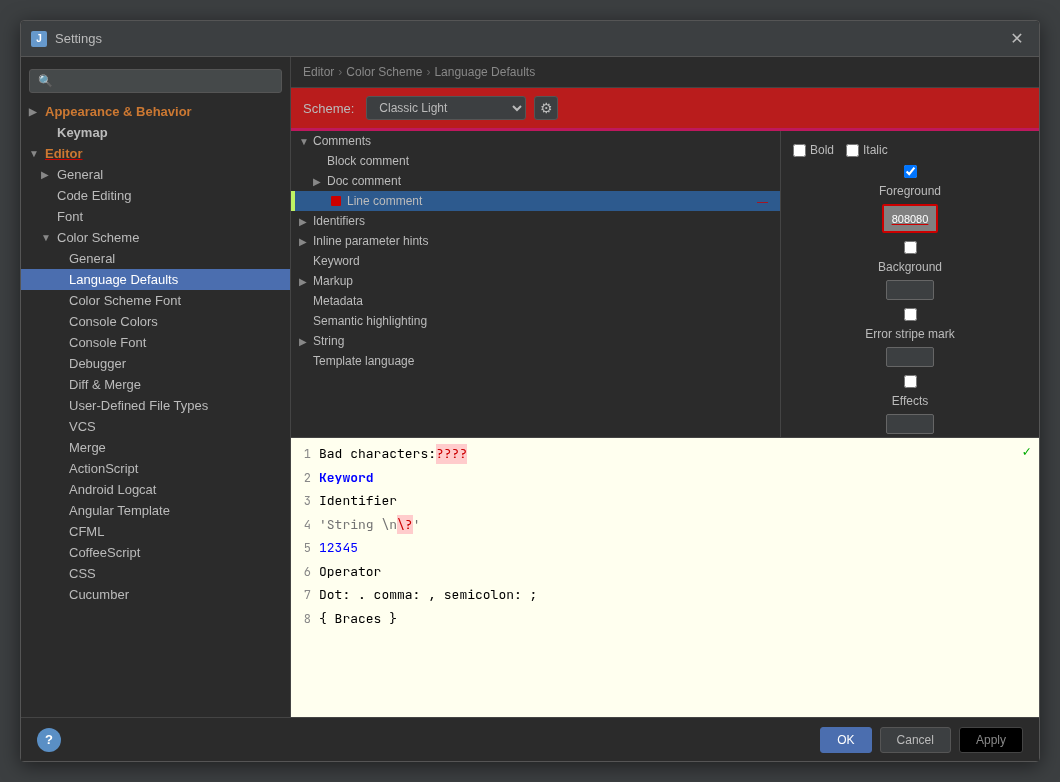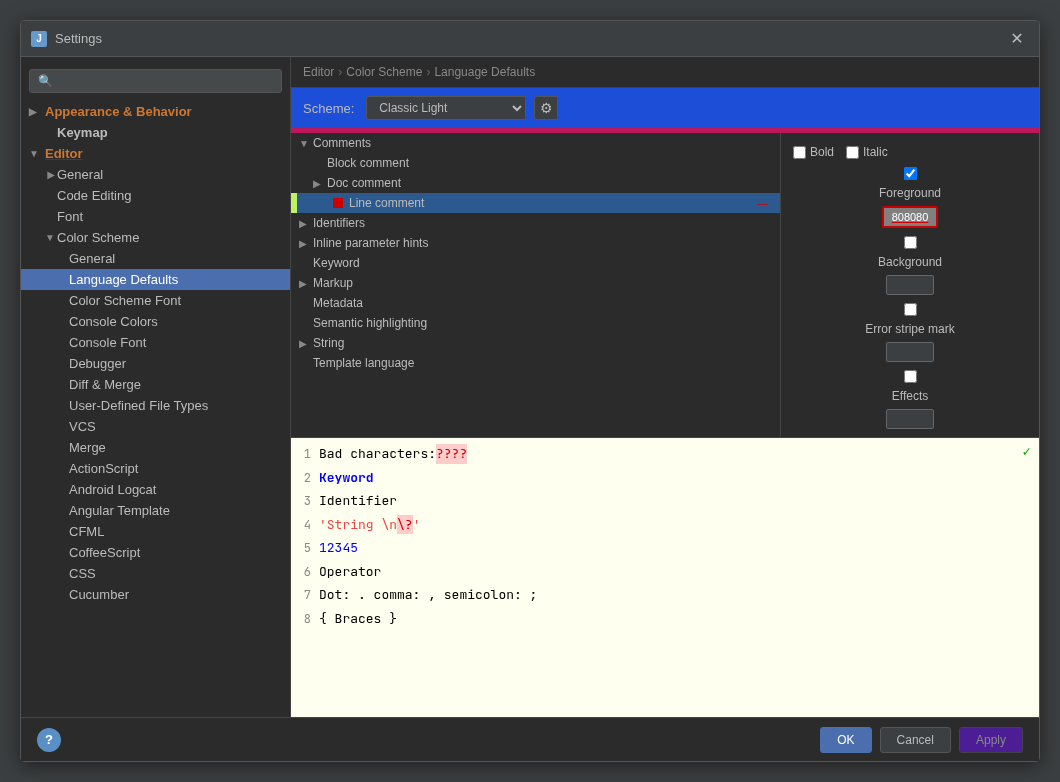--- a/index.html
+++ b/index.html
@@ -95,21 +95,21 @@
     .tree-item.selected { background: #4b6eaf; color: #ffffff; }
 
     .tree-item .arrow {
       width: 14px;
       font-size: 10px;
       color: #888;
       margin-right: 2px;
     }
 
     .tree-item.level0 { padding-left: 8px; font-weight: bold; color: #cc7832; }
-    .tree-item.level1 { padding-left: 20px; text-align: right; }
+    .tree-item.level1 { padding-left: 20px; }
     .tree-item.level2 { padding-left: 32px; }
 
     .tree-item.bold-item { font-weight: bold; color: #bbbbbb; }
     .tree-item.underlined span.item-label { text-decoration: underline; text-decoration-color: #cc0000; }
 
     .main-panel {
       flex: 1;
       display: flex;
       flex-direction: column;
       overflow: hidden;
@@ -127,22 +127,22 @@
       flex-shrink: 0;
     }
 
     .breadcrumb-sep { color: #666; }
 
     .toolbar {
       padding: 8px 12px;
       display: flex;
       align-items: center;
       gap: 8px;
-      border-bottom: 5px solid #be185d;
-      background: #1d4ed8;
+      border-bottom: 3px solid #be185d;
+      background: #b91c1c;
       flex-shrink: 0;
     }
 
     .toolbar-label { color: #bbbbbb; margin-right: 4px; }
 
     .scheme-select {
       background: #3c3f41;
       border: 1px solid #555;
       color: #bbbbbb;
       padding: 3px 8px;
@@ -261,21 +261,21 @@
       width: 28px;
       text-align: right;
       color: #888;
       font-size: 12px;
       padding-right: 8px;
       flex-shrink: 0;
       user-select: none;
     }
 
     .kw { color: #0000ff; font-weight: bold; }
-    .str { color: #ef4444; text-align: center; }
+    .str { color: #737373; text-align: center; }
     .num { color: #0000ff; }
     .ident { color: #000000; }
     .bad-chars { background: #ffcccc; color: #cc0000; }
     .bad-escape { background: #ffcccc; color: #cc0000; }
 
     .bottom-bar {
       height: 44px;
       background: #2b2b2b;
       border-top: 1px solid #444;
       display: flex;
@@ -300,21 +300,21 @@
     .dialog-btn {
       padding: 5px 16px;
       border-radius: 3px;
       font-size: 12px;
       cursor: pointer;
       border: 1px solid #555;
     }
 
     .btn-ok { background: #4b6eaf; color: white; border-color: #4b6eaf; }
     .btn-cancel { background: #3c3f41; color: #bbbbbb; }
-    .btn-apply { background: #4c1d95; color: #888; border-color: #444; }
+    .btn-apply { background: #000000; color: #888; border-color: #444; }
 
     .foreground-selected { background: #808080; color: white; font-size: 11px; display: flex; align-items: center; justify-content: center; border: 2px solid #cc0000; }
 
     .options-bold-italic {
       display: flex;
       gap: 12px;
       margin-bottom: 8px;
     }
 
     .check-label {
@@ -471,21 +471,21 @@
             <span>Comments</span>
           </div>
           <div class="color-tree-item level1">
             <span class="arrow">&nbsp;&nbsp;</span>
             <span>Block comment</span>
           </div>
           <div class="color-tree-item level1">
             <span class="arrow">▶</span>
             <span>Doc comment</span>
           </div>
-          <div class="color-tree-item level1 selected" style="border-left: 6px solid #bef264;">
+          <div class="color-tree-item level1 selected" style="border-left: 4px solid #bef264;">
             <span class="arrow">&nbsp;&nbsp;</span>
             <div class="color-dot"></div>
             <span>Line comment</span>
             <span style="margin-left: auto; color: #cc0000; font-size: 11px; margin-right: 4px;">—</span>
           </div>
           <div class="color-tree-item level0">
             <span class="arrow">▶</span>
             <span>Identifiers</span>
           </div>
           <div class="color-tree-item level0">
@@ -528,21 +528,21 @@
             <label class="check-label">
               <input type="checkbox" style="">
               <span>Italic</span>
             </label>
           </div>
 
           
           <div class="checkbox-row">
             <input type="checkbox" checked="" style="">
             <span>Foreground</span>
-            <div class="color-swatch foreground-selected" style="border: 2px solid #cc0000; background: #808080; color: white; font-size: 11px; display: flex; align-items: center; justify-content: center; width: 56px; height: 22px; text-decoration: underline; text-decoration-color: #cc0000;">
+            <div class="color-swatch foreground-selected" style="border: 2px solid #cc0000; background: #808080; color: white; font-size: 11px; display: flex; align-items: center; justify-content: center; width: 56px; height: 29px; text-decoration: underline; text-decoration-color: #cc0000;">
               <span>808080</span>
             </div>
           </div>
 
           
           <div class="checkbox-row">
             <input type="checkbox" style="">
             <span>Background</span>
             <div class="color-swatch empty"></div>
           </div>

